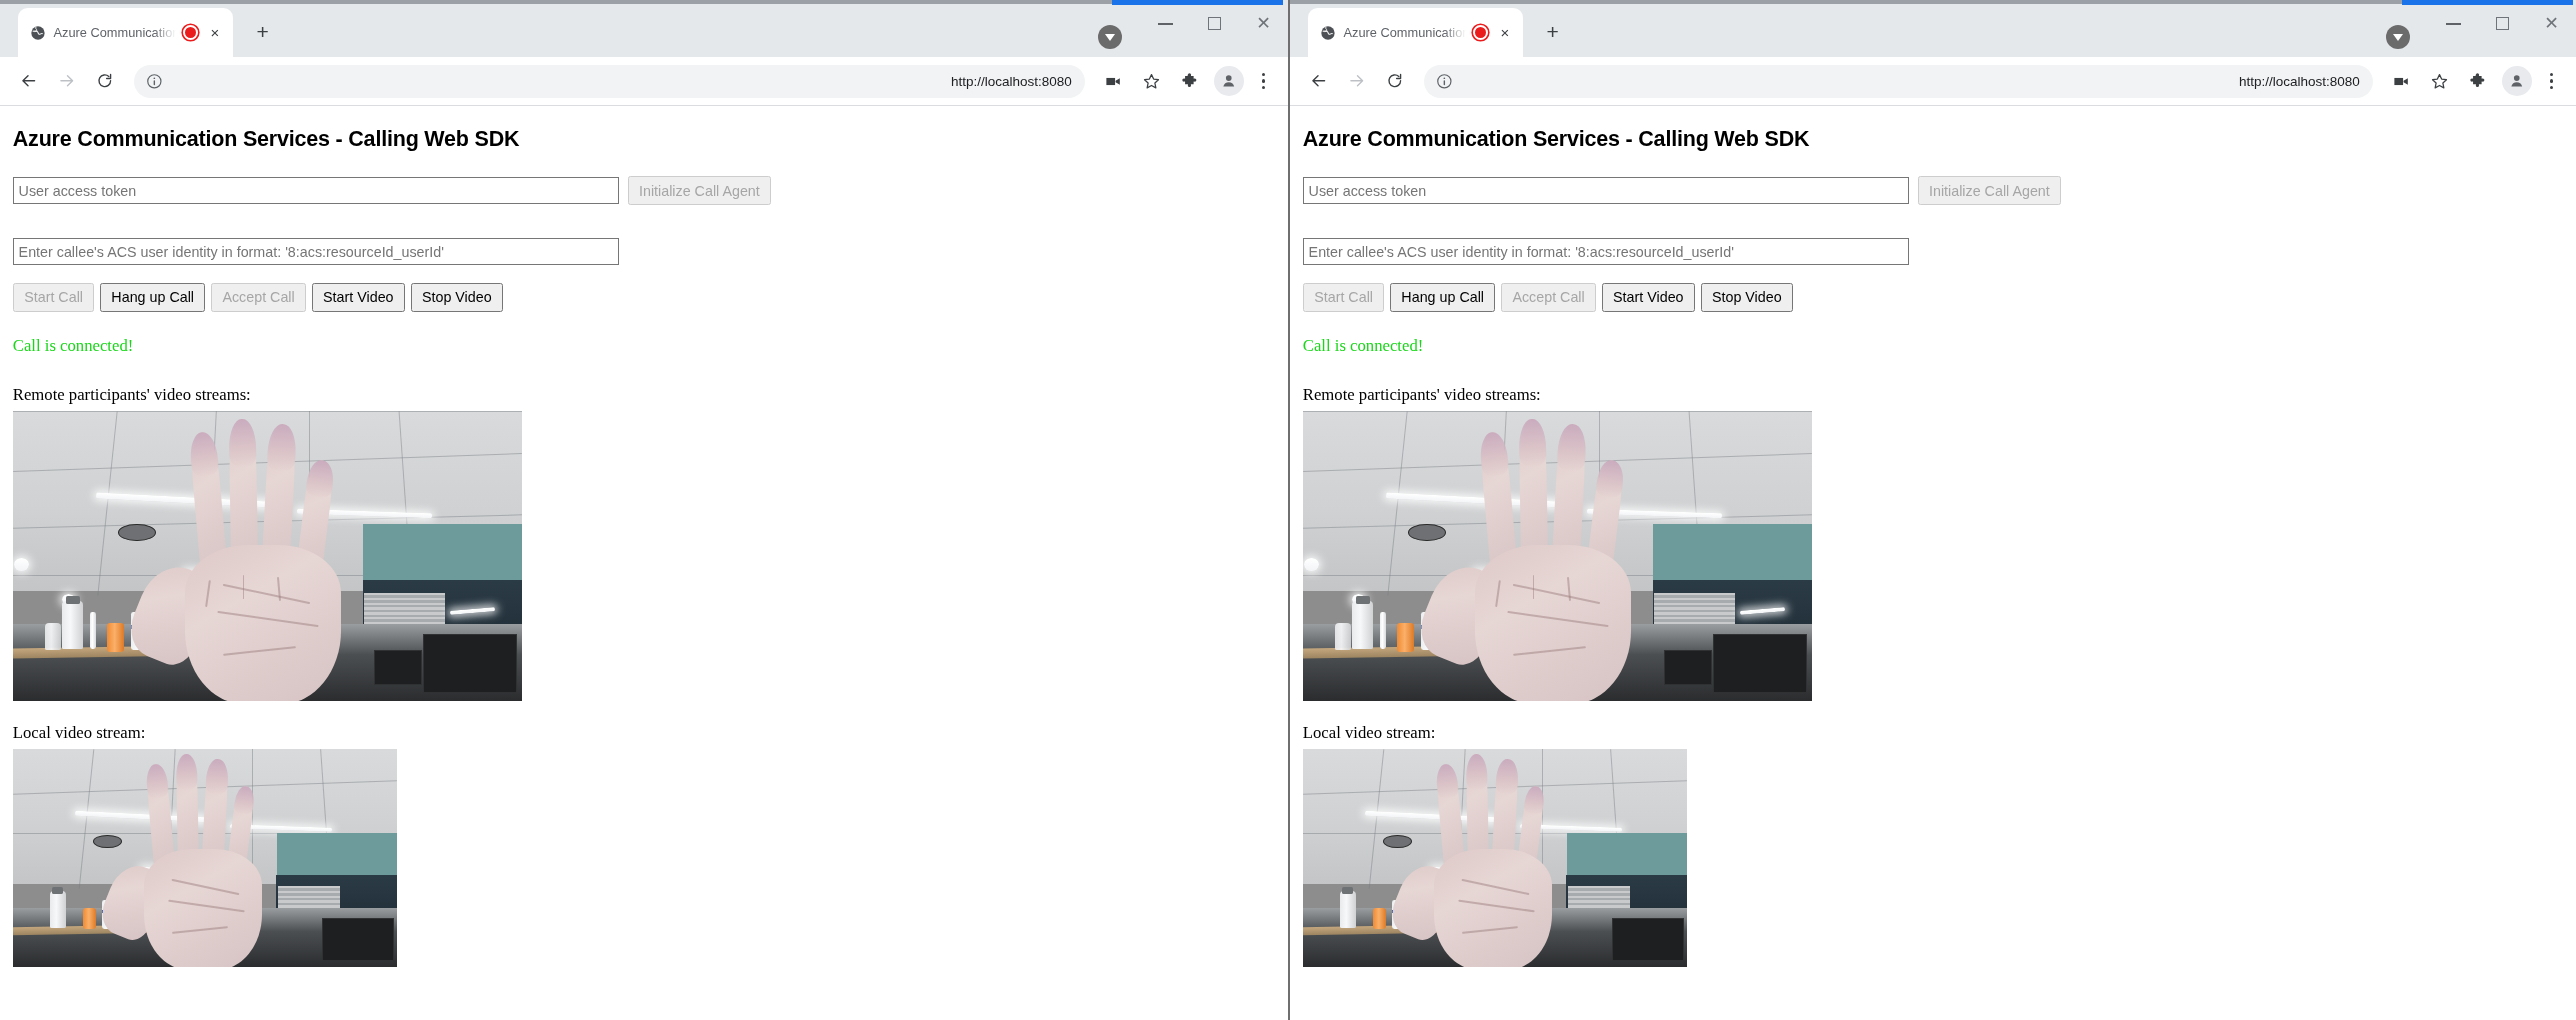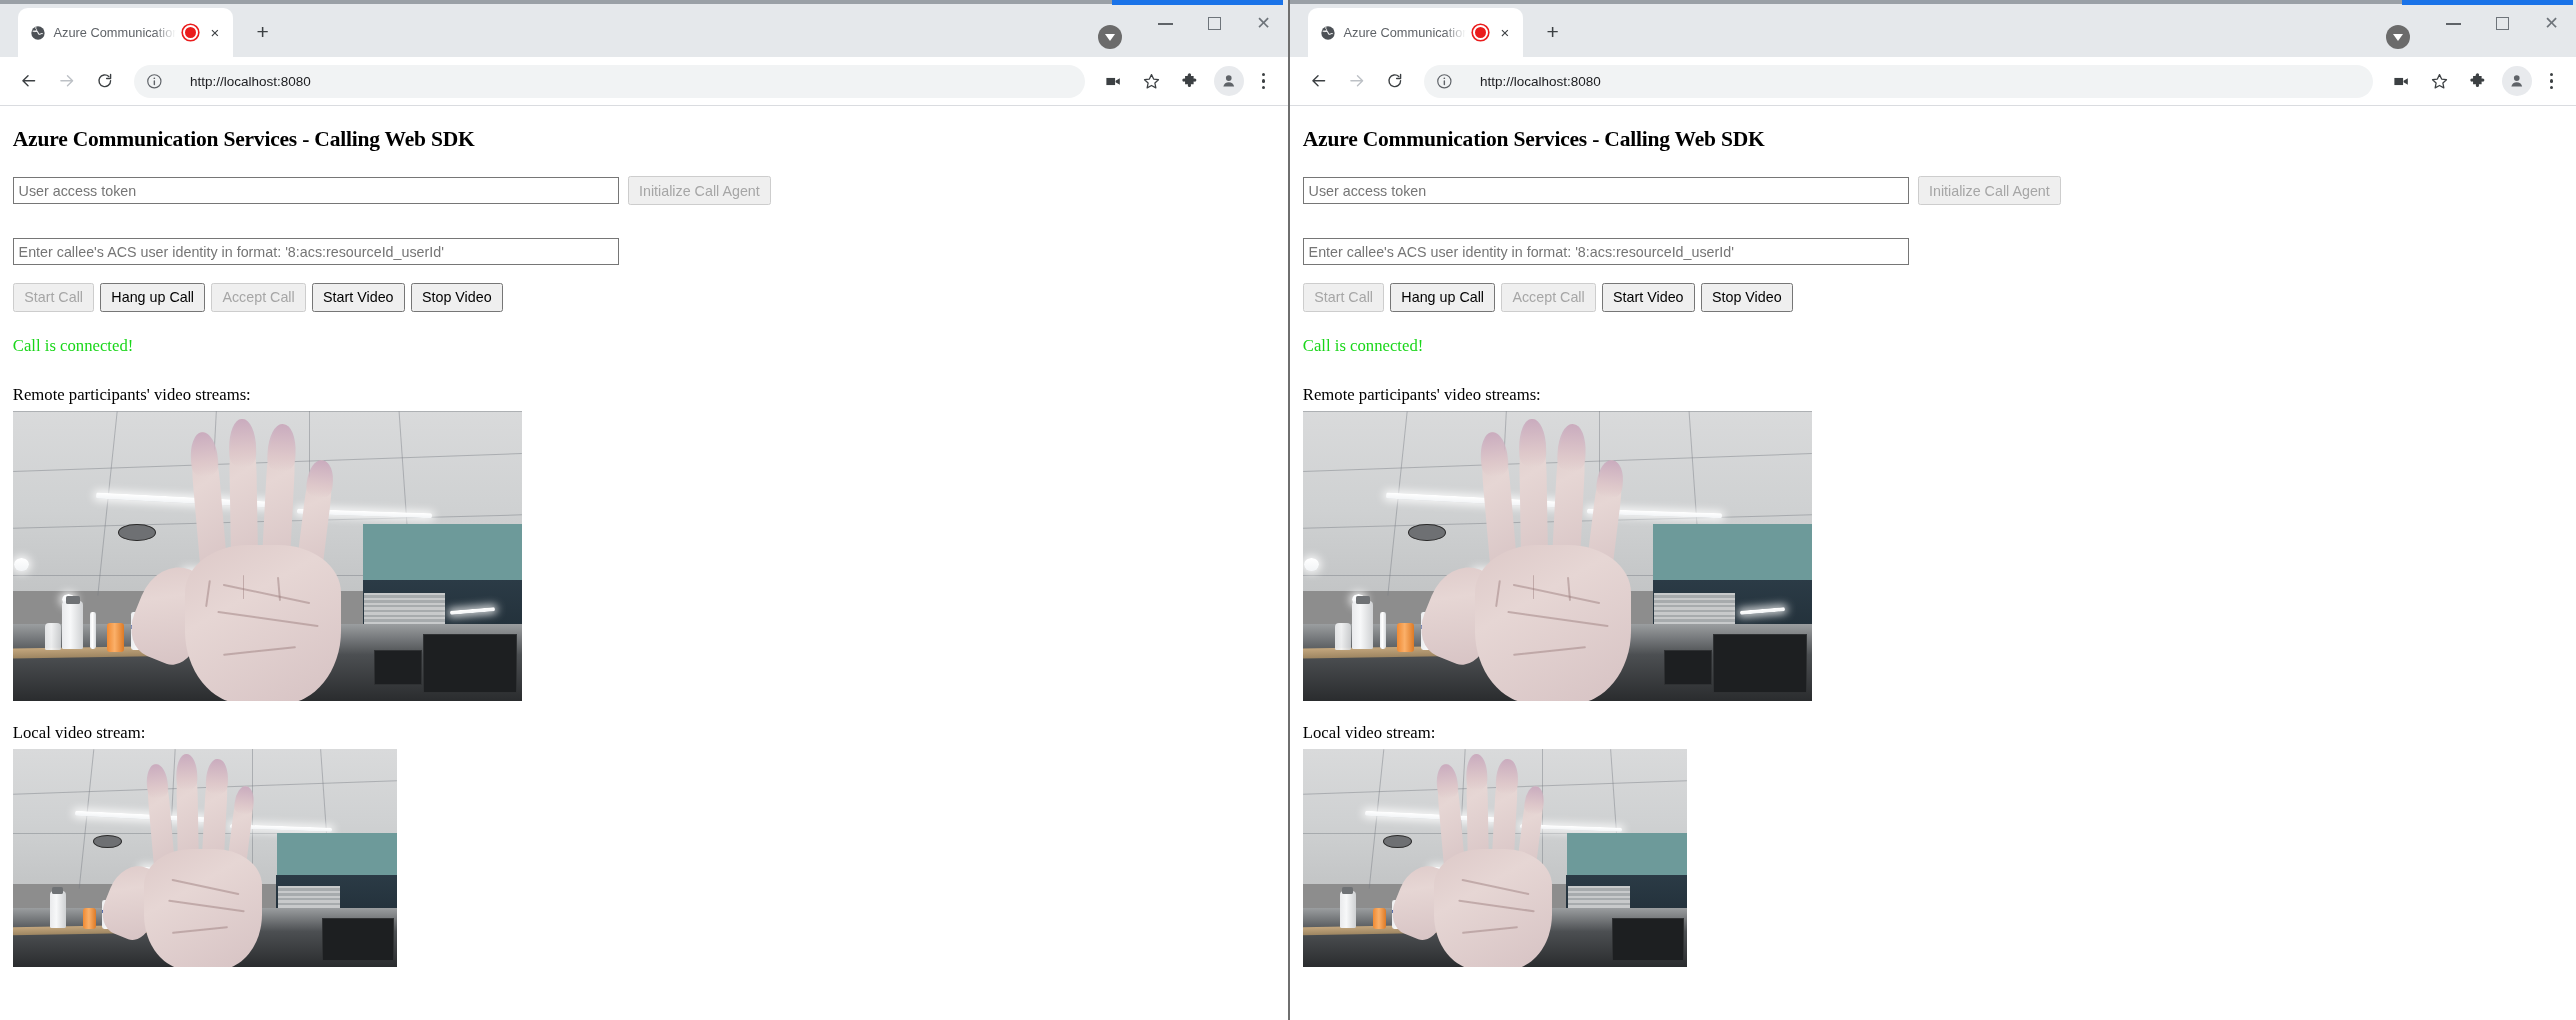--- a/index.html
+++ b/index.html
@@ -113,20 +113,21 @@
   }
   .navbtn.dim { color: #bdc1c6; }
   .navbtn svg { display: block; }
   .omnibox {
     flex: 1 1 auto; height: 33px;
     background: #f1f3f4; border-radius: 16.7px;
     display: flex; align-items: center;
     padding: 0 12.8px; gap: 27px;
     margin: 0 8px;
     min-width: 0;
+    justify-content: space-between;
   }
   .omnibox .url { font-size: 13.5px; color: #202124; white-space: nowrap; }
   .info-icon { width: 16.7px; height: 16.7px; flex: none; }
   .tbicon {
     width: 35px; height: 35px;
     display: flex; align-items: center; justify-content: center;
     color: #3c4043; flex: none;
   }
   .avatar-btn {
     width: 30px; height: 30px; border-radius: 50%;
@@ -144,21 +145,21 @@
   
   .page {
     flex: 1 1 auto;
     background: #ffffff;
     padding: 21px 12.8px 0 12.8px;
     font-family: "Liberation Serif", serif;
     overflow: hidden;
     position: relative;
   }
   .page-title {
-    font-family: Liberation Serif, serif;
+    font-family: Liberation Sans, sans-serif;
     font-size: 21.5px; font-weight: bold; color: #000000;
     margin-bottom: 24px; letter-spacing: -0.2px;
   }
   .row { display: flex; align-items: center; gap: 8.8px; }
   .row-token { margin-bottom: 33px; }
   .text-input {
     height: 27px;
     border: 0.8px solid #767676;
     background: #ffffff;
     font-family: "Liberation Sans", sans-serif;

